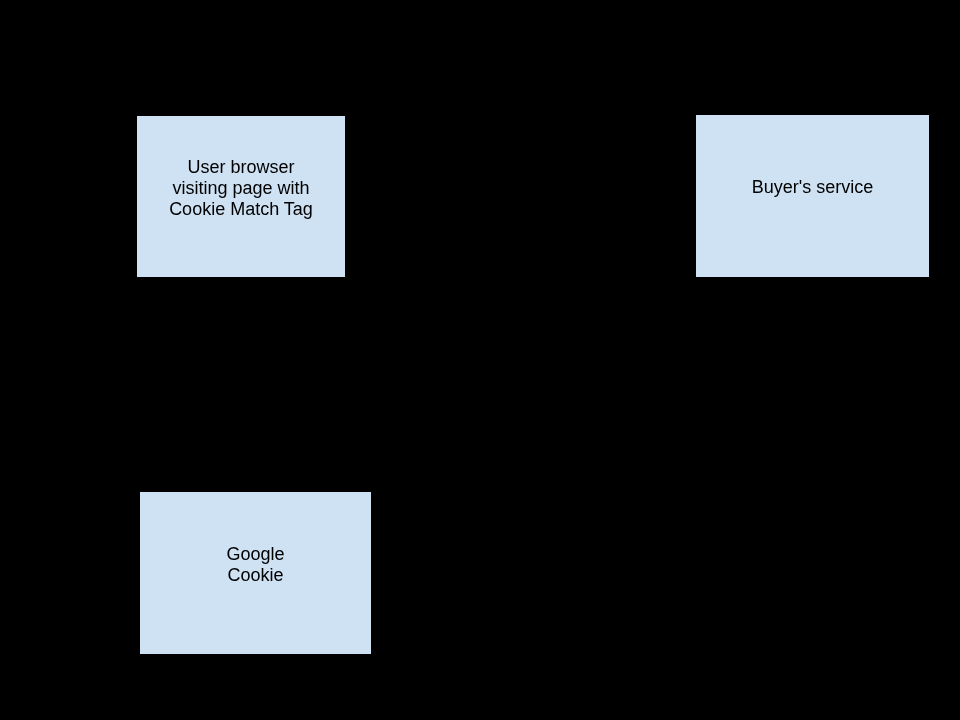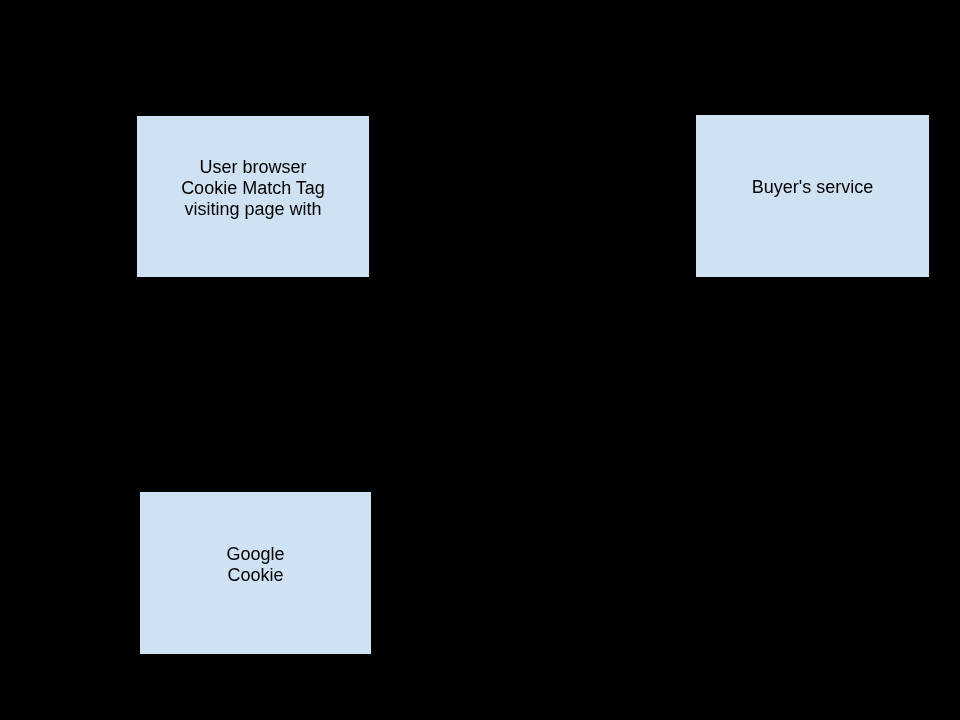--- a/index.html
+++ b/index.html
@@ -35,21 +35,21 @@
     line-height: 21px;
     color: #000000;
     white-space: nowrap;
   }
   .node .label span {
     display: block;
   }
   #node-user-browser {
     left: 137px;
     top: 116px;
-    width: 232px;
+    width: 208px;
     height: 161px;
   }
   #node-buyers-service {
     left: 696px;
     top: 115px;
     width: 233px;
     height: 162px;
   }
   #node-google-cms {
     left: 140px;
@@ -60,22 +60,22 @@
   }
 </style>
 </head>
 <body>
 
 <div class="canvas">
 
   <div class="node" id="node-user-browser">
     <div class="label">
       <span>User browser</span>
+      <span>visiting page with</span>
       <span>Cookie Match Tag</span>
-      <span>visiting page with</span>
     </div>
   </div>
 
   <div class="node" id="node-buyers-service">
     <div class="label">
       <span>Buyer's service</span>
     </div>
   </div>
 
   <div class="node" id="node-google-cms">

